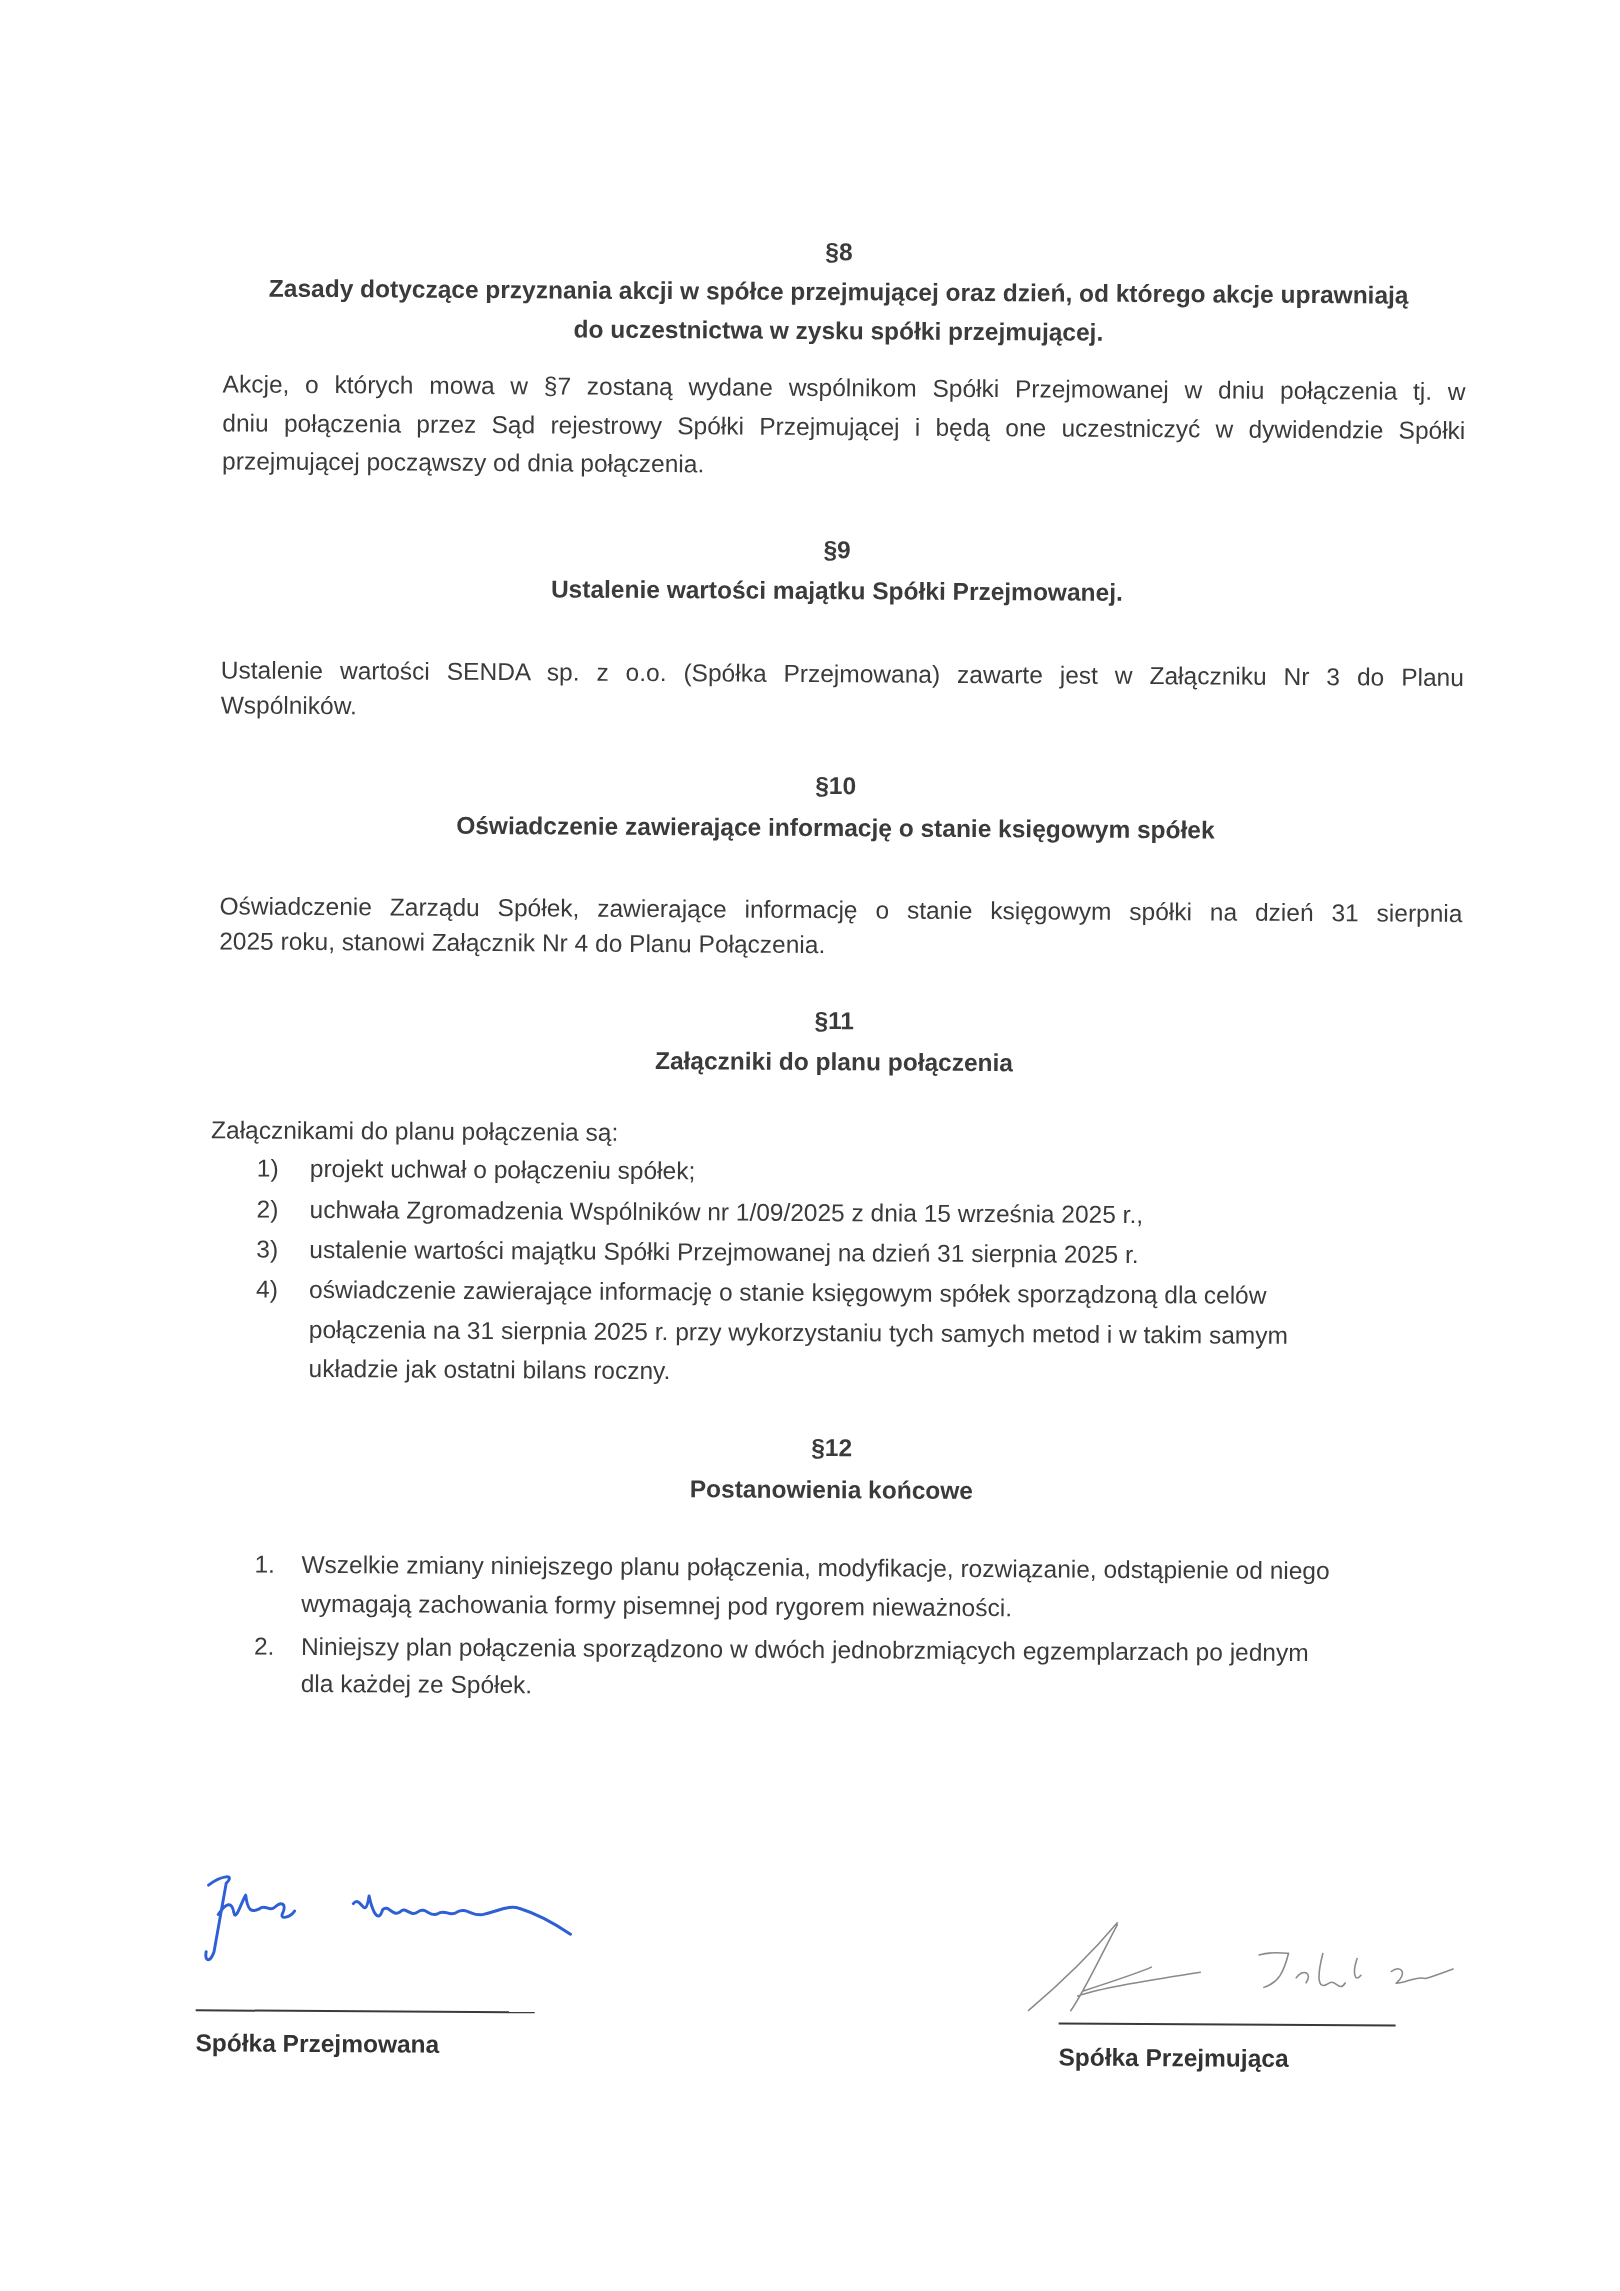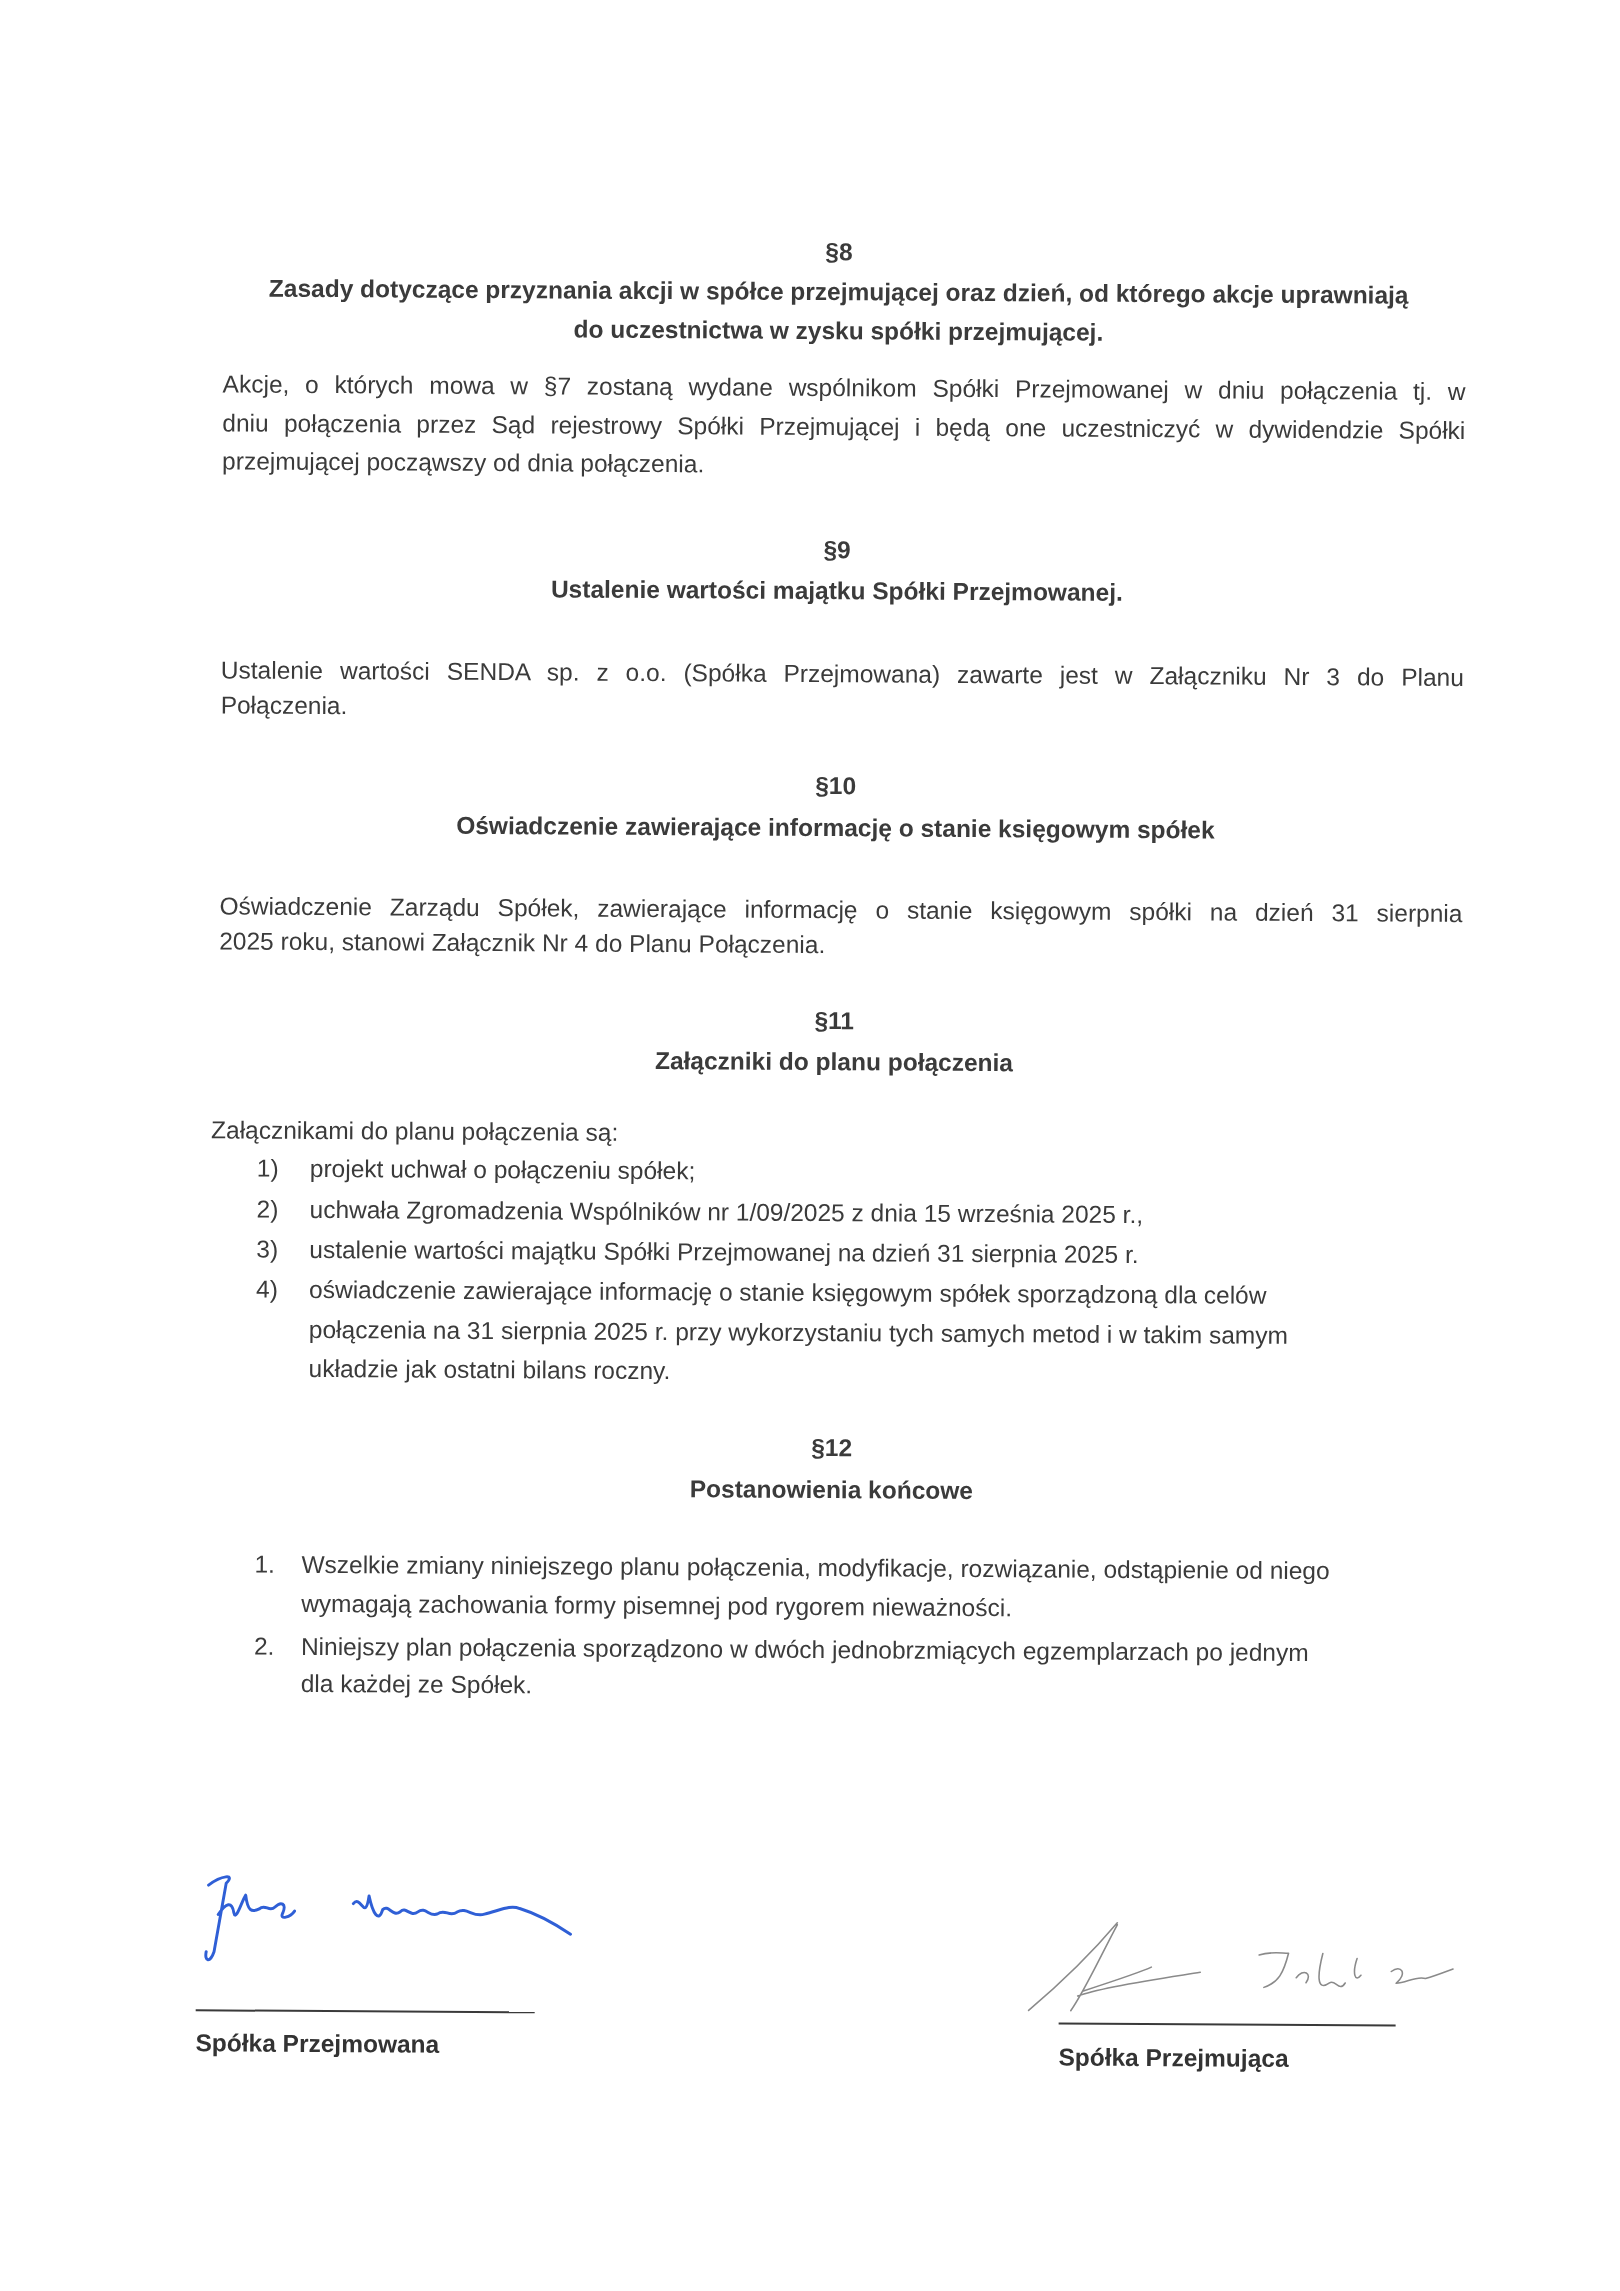--- a/index.html
+++ b/index.html
@@ -27,21 +27,21 @@
   <div class="ln c b sec" style="top:237px;">§8</div>
   <div class="ln c b" style="top:277px;">Zasady dotyczące przyznania akcji w spółce przejmującej oraz dzień, od którego akcje uprawniają</div>
   <div class="ln c b" style="top:316px;">do uczestnictwa w zysku spółki przejmującej.</div>
   <div class="ln j" style="top:373px; left:218px; width:1243px;">Akcje, o których mowa w §7 zostaną wydane wspólnikom Spółki Przejmowanej w dniu połączenia tj. w</div>
   <div class="ln j" style="top:412px; left:218px; width:1243px;">dniu połączenia przez Sąd rejestrowy Spółki Przejmującej i będą one uczestniczyć w dywidendzie Spółki</div>
   <div class="ln" style="top:450px; left:218px;">przejmującej począwszy od dnia połączenia.</div>
 
   <div class="ln c b sec" style="top:535px;">§9</div>
   <div class="ln c b" style="top:576px;">Ustalenie wartości majątku Spółki Przejmowanej.</div>
   <div class="ln j" style="top:659px; left:218px; width:1243px;">Ustalenie wartości SENDA sp. z o.o. (Spółka Przejmowana) zawarte jest w Załączniku Nr 3 do Planu</div>
-  <div class="ln" style="top:694px; left:218px;">Połączenia.</div>
+  <div class="ln" style="top:694px; left:218px;">Wspólników.</div>
 
   <div class="ln c b sec" style="top:771px;">§10</div>
   <div class="ln c b" style="top:813px;">Oświadczenie zawierające informację o stanie księgowym spółek</div>
   <div class="ln j" style="top:895px; left:218px; width:1243px;">Oświadczenie Zarządu Spółek, zawierające informację o stanie księgowym spółki na dzień 31 sierpnia</div>
   <div class="ln" style="top:930px; left:218px;">2025 roku, stanowi Załącznik Nr 4 do Planu Połączenia.</div>
 
   <div class="ln c b sec" style="top:1006px;">§11</div>
   <div class="ln c b" style="top:1047px;">Załączniki do planu połączenia</div>
   <div class="ln" style="top:1119px; left:211px;">Załącznikami do planu połączenia są:</div>
 

